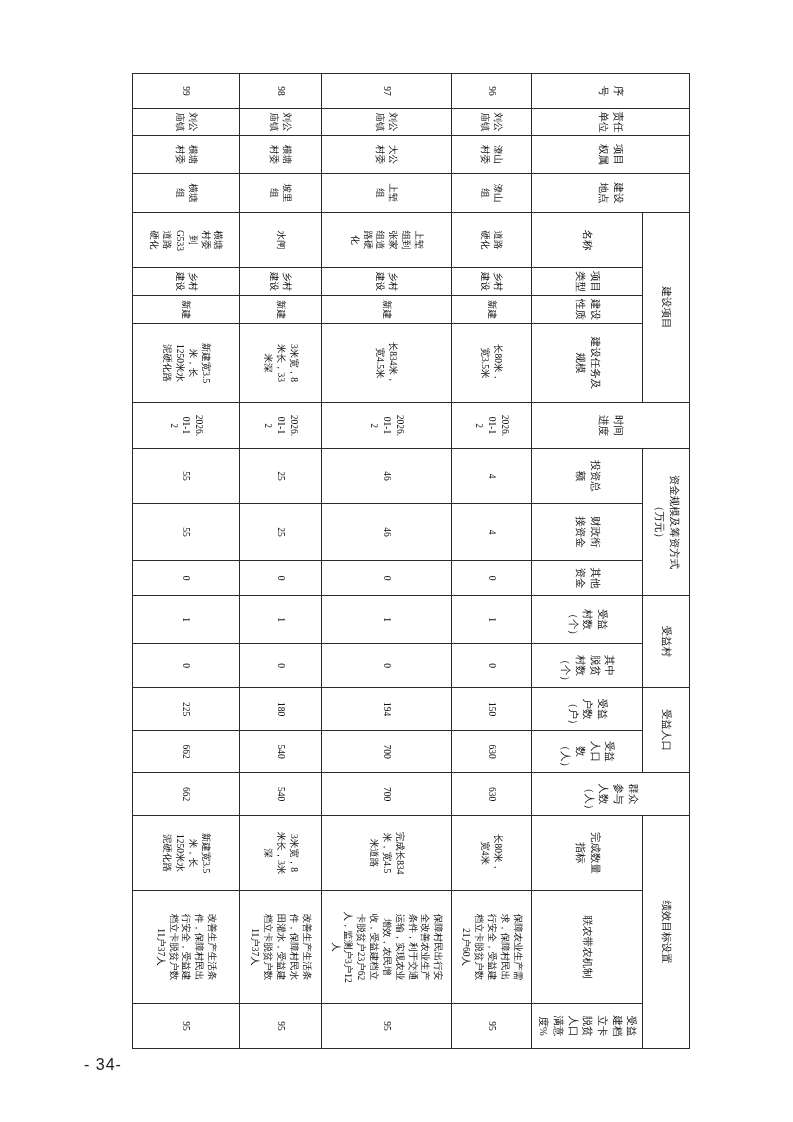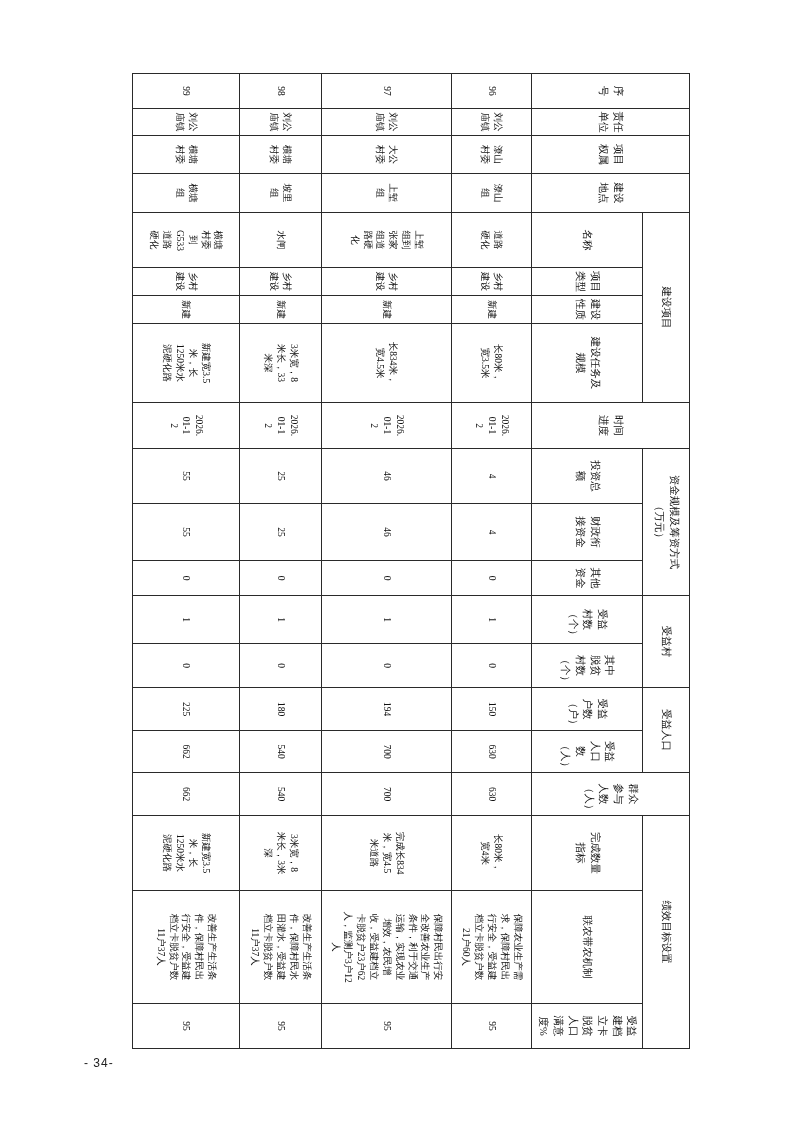--- a/index.html
+++ b/index.html
@@ -24,21 +24,21 @@
   .bw12{max-width:13px;}
   .bw20{max-width:20px;}
   .bw22{max-width:22px;}
   .bw33{max-width:33px;}
   .bw44{max-width:44px;}
   .bw47{max-width:47px;}
   .bw55{max-width:55px;}
   .bw74{max-width:74px;}
   .bw95{max-width:95px;}
   .ba{word-break:break-all;}
-  .page-num{position:absolute;left:84px;top:1056px;font-size:12px;
+  .page-num{position:absolute;left:84px;top:1056px;font-size:16px;
       font-family:"Liberation Sans","DejaVu Sans",sans-serif;color:#222;letter-spacing:1px;}
 </style>
 </head>
 <body>
 
 <div class="sheet">
   <div class="rot-area">
     <div class="rot-inner">
       <table class="doc">
         <colgroup>

